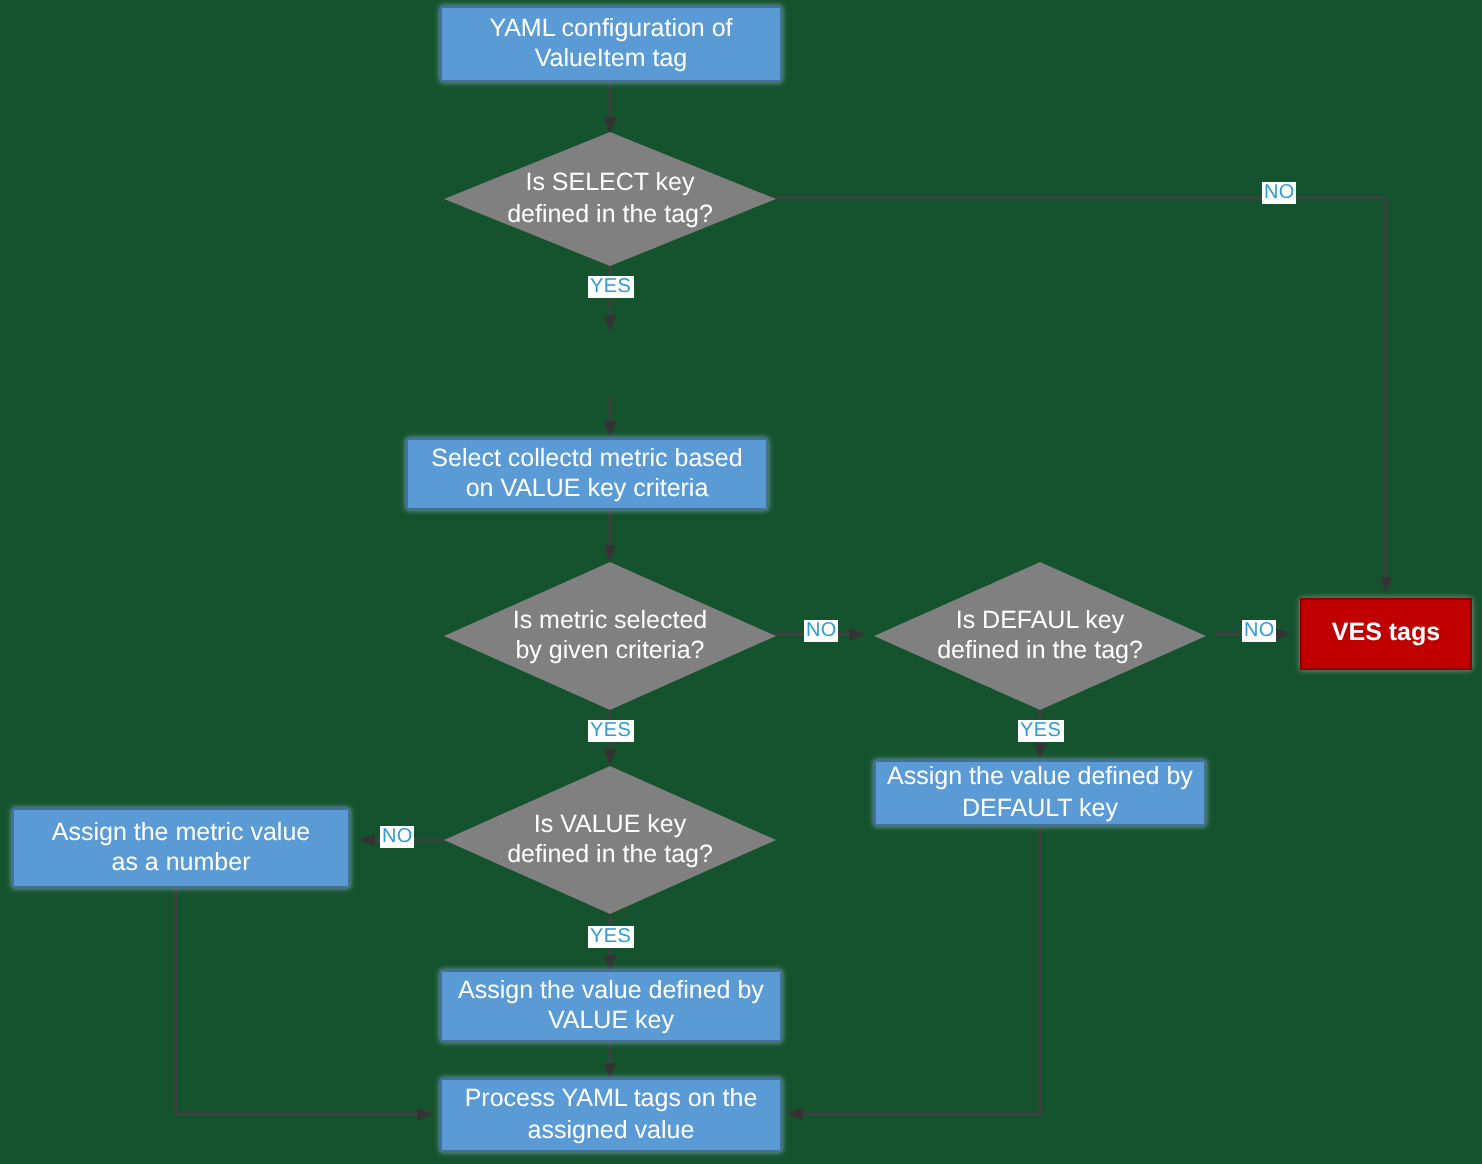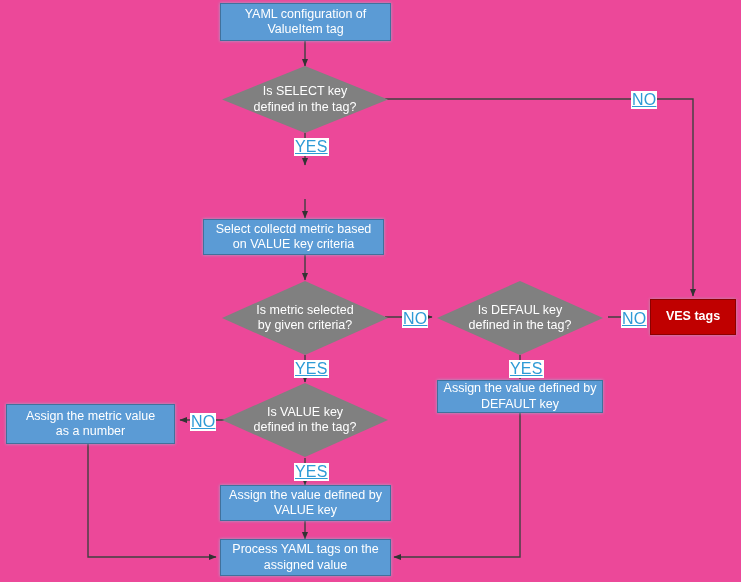--- a/index.html
+++ b/index.html
@@ -7,21 +7,21 @@
     padding: 0;
     background: #ffffff;
   }
   body {
     font-family: "Liberation Sans", sans-serif;
   }
   #canvas {
     position: relative;
     width: 741px;
     height: 582px;
-    background: #ec4899;
+    background: #14532d;
     overflow: hidden;
   }
   #edges {
     position: absolute;
     left: 0;
     top: 0;
     width: 741px;
     height: 582px;
     pointer-events: none;
   }
@@ -67,27 +67,26 @@
     filter: drop-shadow(0 0 2px rgba(170,195,220,0.9));
   }
   .decision .dtext {
     position: relative;
     z-index: 2;
     color: #ffffff;
   }
   .edge-label {
     position: absolute;
     color: #2E9BD6;
-    font-size: 16px;
+    font-size: 10px;
     letter-spacing: 0.2px;
     background: #ffffff;
     padding: 0 1px;
     z-index: 4;
     white-space: nowrap;
-    text-decoration: underline;
   }
   .nline { display: block; }
 </style>
 </head>
 <body>
 
 <div id="canvas">
 
   <svg id="edges" viewBox="0 0 741 582" width="741" height="582">
     <defs>

